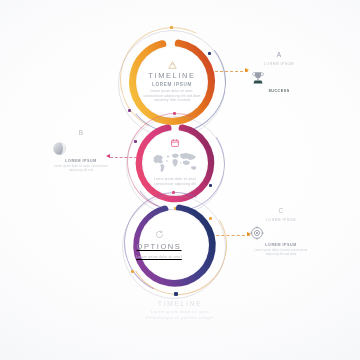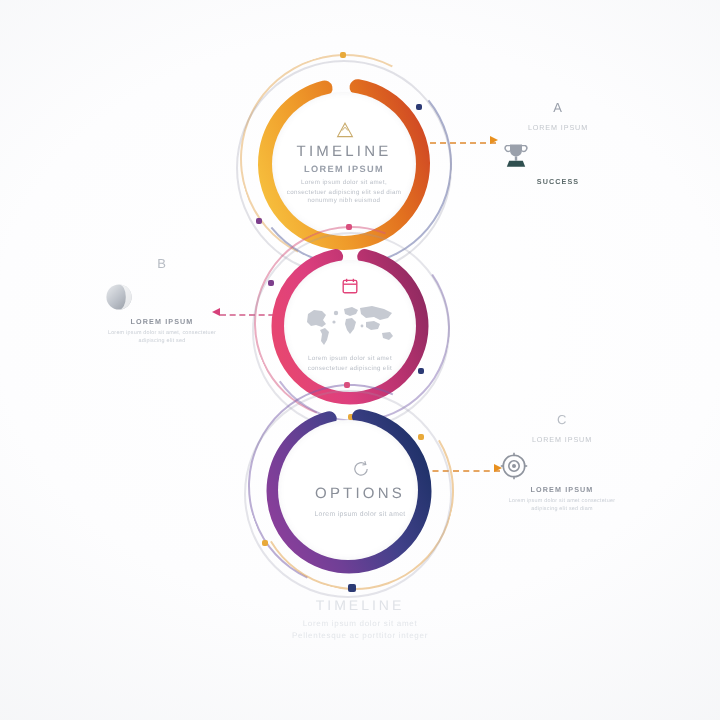--- a/index.html
+++ b/index.html
@@ -199,21 +199,21 @@
             <stop offset="62%" stop-color="#42418a"></stop>
             <stop offset="100%" stop-color="#1e3168"></stop>
           </linearGradient>
         </defs>
         <circle cx="43.5" cy="43.5" r="37.5" fill="none" stroke="url(#gradC)" stroke-width="7.5" stroke-linecap="round" stroke-dasharray="220 16" transform="rotate(-82 43.5 43.5)"></circle>
       </svg>
     </div>
 
     <div class="inner-disc" style="left:17px;top:20px;width:70px;height:70px;"></div>
 
-    <div class="c-content" style="left:23px;top:20px;width:70px;height:70px;">
+    <div class="c-content" style="left:2px;top:20px;width:70px;height:70px;text-decoration:underline;">
       <span style="margin-bottom:4px;">
         <svg width="9" height="9" viewBox="0 0 9 9">
           <path d="M7.6 4.5 a3.1 3.1 0 1 1 -1.1 -2.4" fill="none" stroke="#a9adb6" stroke-width="0.6"></path>
           <path d="M6.4 0.6 L6.9 2.3 L5.2 2.5" fill="none" stroke="#a9adb6" stroke-width="0.6"></path>
         </svg>
       </span>
       <div class="c-title">OPTIONS</div>
       <div class="c-body" style="max-width:46px;margin-top:2px;font-size:3.4px;line-height:1.6;">Lorem ipsum dolor sit amet</div>
     </div>
 

